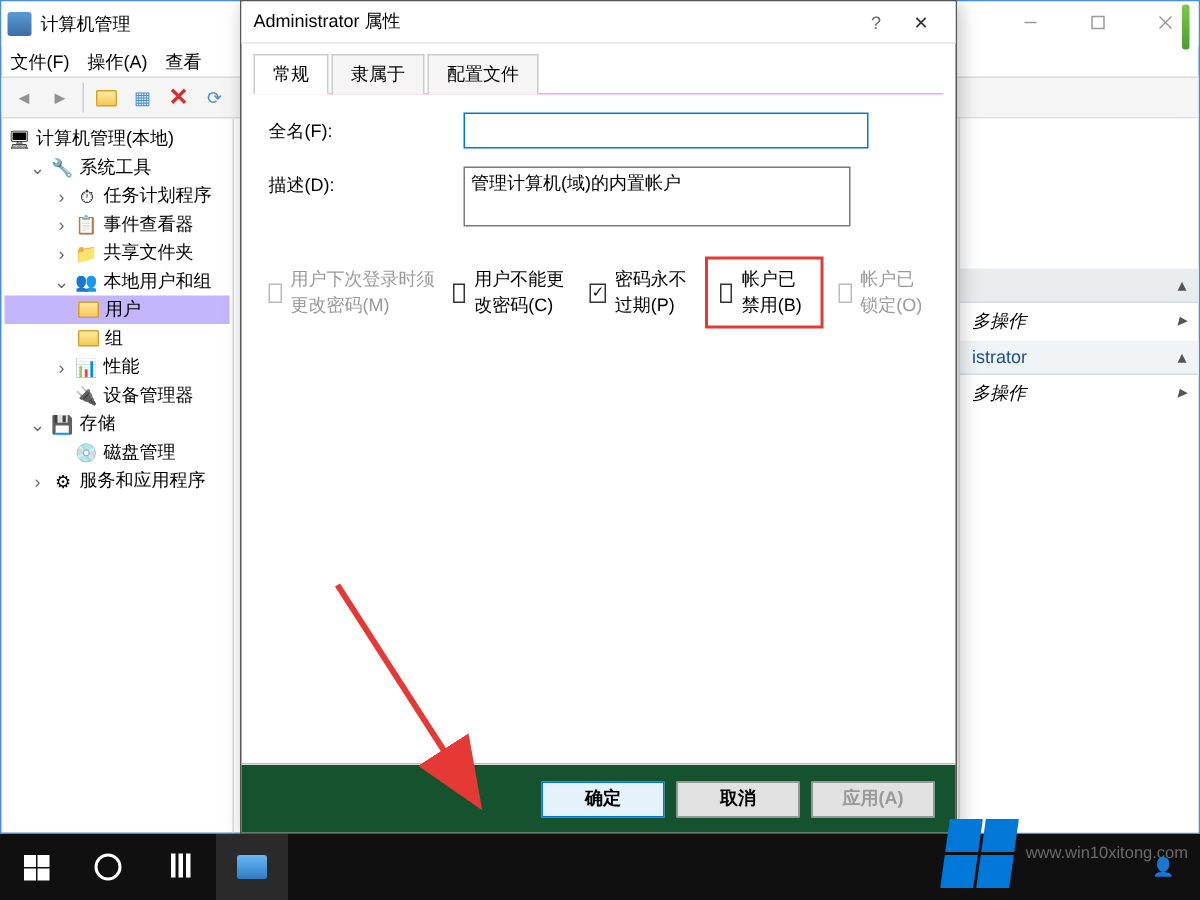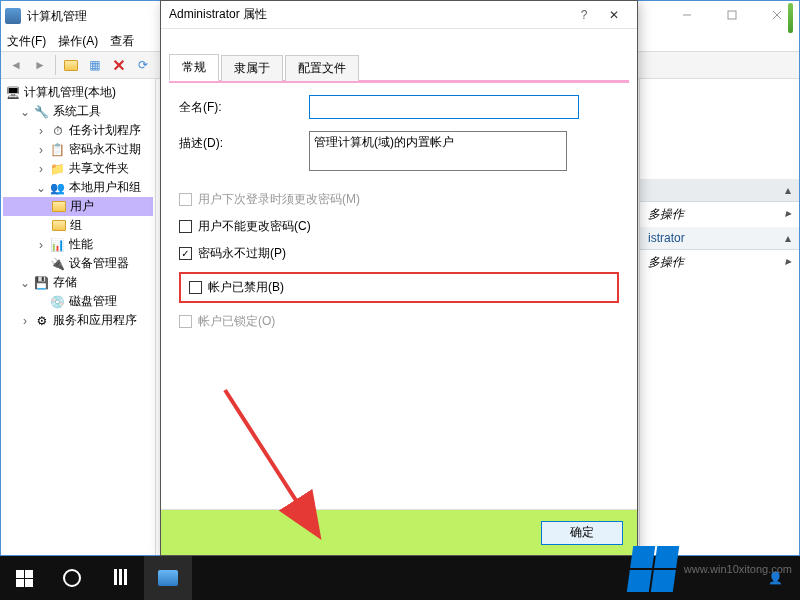--- a/index.html
+++ b/index.html
@@ -37,44 +37,44 @@
 .action-item { padding: 4px 8px; display: flex; justify-content: space-between; font-style: italic; }
 .caret { color: #555; }
 
 
 .dialog { position: absolute; left: 160px; top: 0; width: 478px; height: 556px; background: #fff; border: 1px solid #555; box-shadow: 2px 2px 12px rgba(0,0,0,0.25); }
 .dlg-titlebar { height: 28px; background: #fff; display: flex; align-items: center; padding: 0 8px; border-bottom: 1px solid #e5e5e5; }
 .dlg-titlebar .title { flex: 1; }
 .dlg-titlebar .help { width: 30px; text-align: center; color: #666; }
 .dlg-titlebar .close { width: 30px; text-align: center; color: #333; }
 
-.tabs { display: flex; border-bottom: 3px solid #f9a8d4; margin: 24px 8px 0; align-items: center; }
+.tabs { display: flex; border-bottom: 1px solid #f9a8d4; margin: 6px 8px 0; }
 .tab { padding: 4px 12px; border: 1px solid #ccc; border-bottom: none; margin-right: 2px; background: #f5f5f5; position: relative; top: 1px; }
 .tab.active { background: #fff; border-bottom: 1px solid #fff; }
 
 .dlg-content { padding: 12px 18px; }
 .header-row { display: flex; align-items: center; gap: 18px; margin-bottom: 24px; }
 .user-icon { width: 38px; height: 38px; position: relative; }
 .user-icon .screen { width: 30px; height: 22px; background: linear-gradient(#6ab7f5,#2e7bc4); border: 1px solid #4a6a8a; border-radius: 2px; position: absolute; top: 0; right: 0; }
 .user-icon .head { width: 14px; height: 14px; background: #f5c9a0; border-radius: 50%; position: absolute; bottom: 8px; left: 2px; border: 1px solid #b58860; }
 .user-icon .body { width: 20px; height: 12px; background: linear-gradient(#5a7a9a,#3a5a7a); border-radius: 8px 8px 2px 2px; position: absolute; bottom: 0; left: 0; }
 
 .form-row { display: flex; align-items: flex-start; margin-bottom: 12px; }
 .form-label { width: 130px; padding-top: 4px; }
 .text-input { width: 270px; height: 24px; border: 1px solid #0078d7; padding: 2px 4px; background: #fff; }
 .textarea { width: 258px; height: 40px; border: 1px solid #7a7a7a; padding: 2px 4px; resize: none; font-family: inherit; }
 
-.checks { margin-top: 20px; display: flex; flex-direction: column; gap: 10px; }
+.checks { margin-top: 20px; display: flex; flex-direction: row; gap: 10px; }
 .check-row { display: flex; align-items: center; gap: 6px; }
 .check-row.disabled { color: #999; }
 .chk { width: 13px; height: 13px; border: 1px solid #333; display: inline-flex; align-items: center; justify-content: center; font-size: 10px; color: #000; }
 .chk.disabled { border-color: #bbb; }
 .highlight-box { border: 2px solid #e53935; padding: 5px 8px; display: inline-flex; align-items: center; gap: 6px; }
 
-.dlg-buttons { position: absolute; bottom: 0; left: 0; right: 0; height: 46px; background: #bef264; border-top: 1px solid #ddd; display: flex; align-items: center; justify-content: flex-end; gap: 8px; padding: 0 14px; }
+.dlg-buttons { position: absolute; bottom: 0; left: 0; right: 0; height: 46px; background: #14532d; border-top: 1px solid #ddd; display: flex; align-items: center; justify-content: flex-end; gap: 8px; padding: 0 14px; font-weight: bold; }
 .btn { width: 82px; height: 24px; border: 1px solid #999; background: #e1e1e1; display: flex; align-items: center; justify-content: center; }
 .btn.primary { border: 1px solid #0078d7; background: #e5f1fb; }
 .btn.disabled { color: #999; }
 
 
 .red-arrow { position: absolute; left: 215px; top: 380px; pointer-events: none; }
 
 
 .taskbar { position: absolute; left: 0; bottom: 0; width: 800px; height: 44px; background: #101010; display: flex; align-items: center; }
 .tb-item { width: 48px; height: 44px; display: flex; align-items: center; justify-content: center; color: #fff; }
@@ -150,21 +150,21 @@
           <span>系统工具</span>
         </div>
       <div class="tree-item indent2">
           <span class="tw">›</span>
           <span class="tree-icon">⏱</span>
           <span>任务计划程序</span>
         </div>
       <div class="tree-item indent2">
           <span class="tw">›</span>
           <span class="tree-icon">📋</span>
-          <span>密码永不过期</span>
+          <span>事件查看器</span>
         </div>
       <div class="tree-item indent2">
           <span class="tw">›</span>
           <span class="tree-icon">📁</span>
           <span>共享文件夹</span>
         </div>
       <div class="tree-item indent2">
           <span class="tw">⌄</span>
           <span class="tree-icon">👥</span>
           <span>本地用户和组</span>
@@ -271,20 +271,22 @@
         </div>
       </div>
       <div class="check-row disabled">
         <span class="chk disabled"></span>
         <span>帐户已锁定(O)</span>
       </div>
     </div>
   </div>
   <div class="dlg-buttons">
     <div class="btn primary">确定</div>
+    <div class="btn">取消</div>
+    <div class="btn disabled">应用(A)</div>
   </div>
 </div>
 
 <svg class="red-arrow" width="140" height="180">
   <defs>
       <marker id="ah" markerWidth="12" markerHeight="12" refX="9" refY="5" orient="auto">
         <polygon points="0,0 12,5 0,10" fill="#e53935"></polygon>
       </marker>
     </defs>
   <line x1="10" y1="10" x2="100" y2="150" stroke="#e53935" stroke-width="4" marker-end="url(#ah)"></line>

